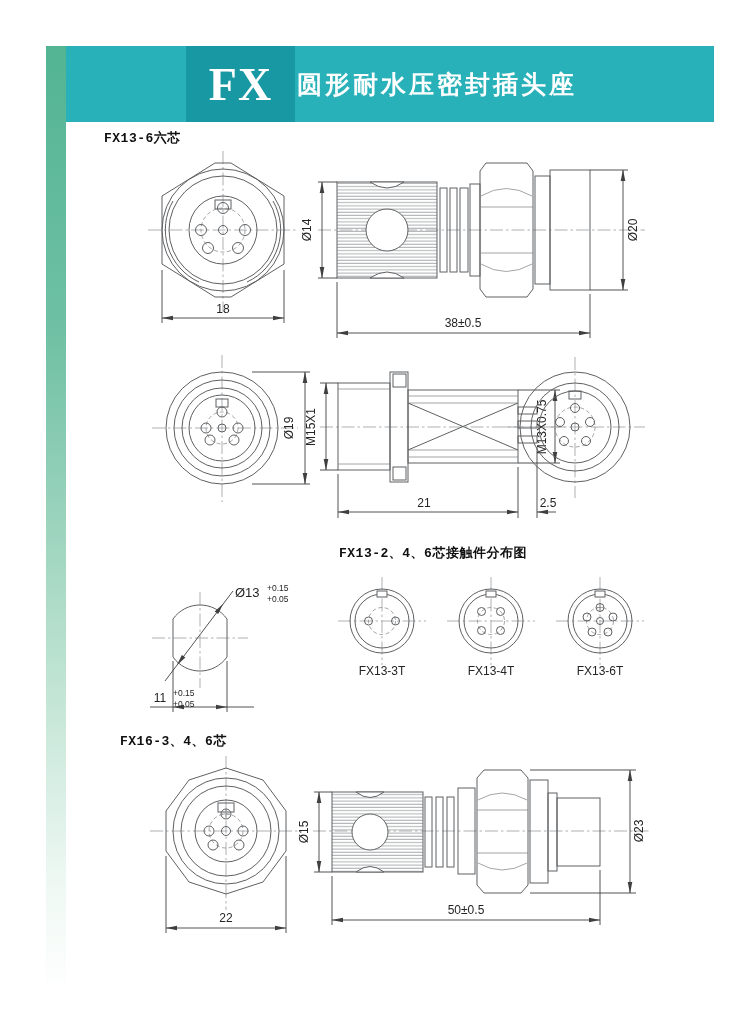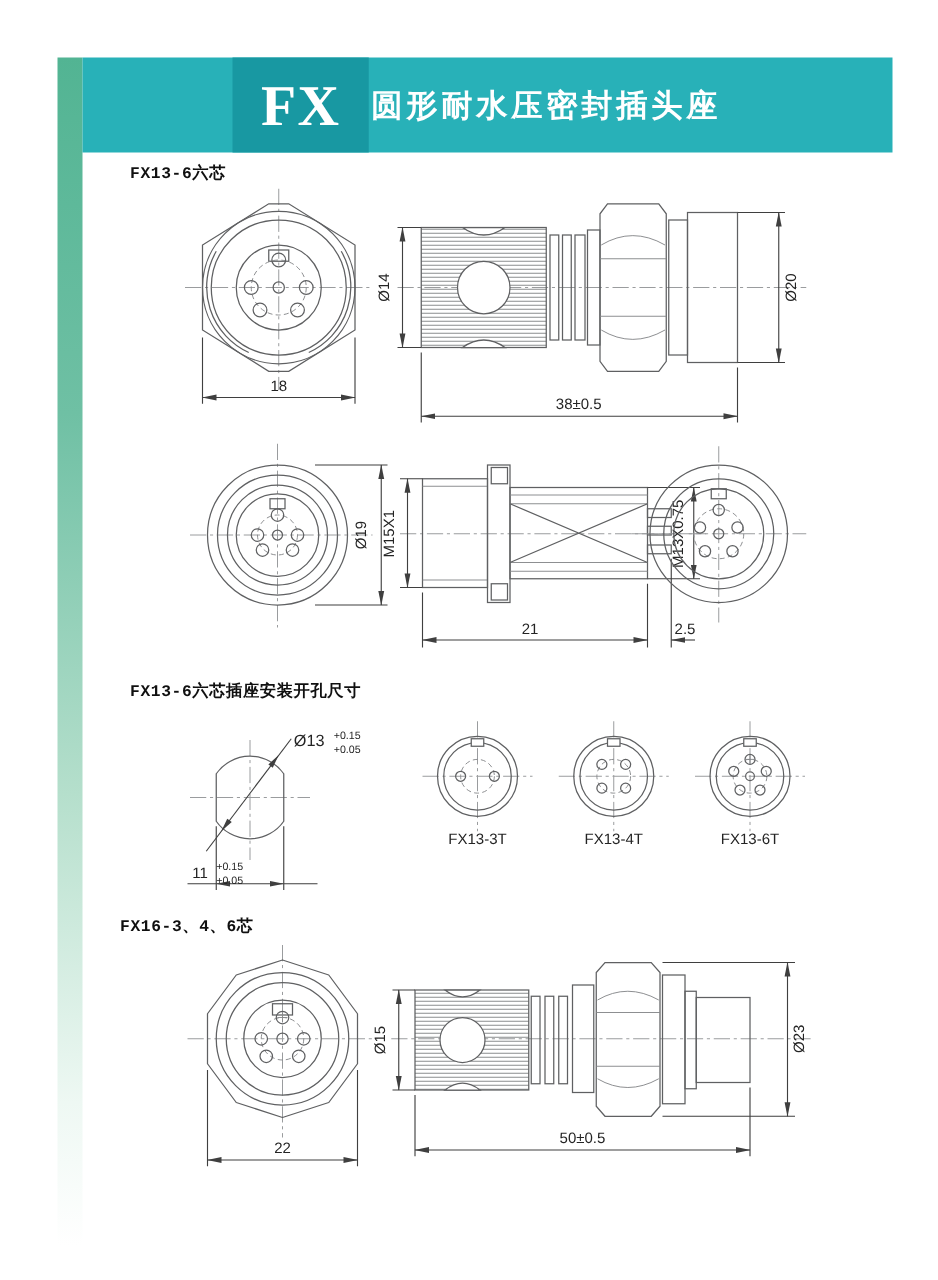--- a/index.html
+++ b/index.html
@@ -36,22 +36,22 @@
   <div class="side-strip"></div>
 
   <div class="banner">
     <div class="fx-box">
       <span>FX</span>
     </div>
     <div class="banner-title">圆形耐水压密封插头座</div>
   </div>
 
   <div class="sec-label" style="left:104px;top:129px">FX13-6六芯</div>
-  <div class="sec-label" style="left:104px;top:544px">FX13-6六芯插座安装开孔尺寸</div>
-  <div class="sec-label" style="left:96px;top:732px">FX16-3、4、6芯</div>
+  <div class="sec-label" style="left:339px;top:544px">FX13-2、4、6芯接触件分布图</div>
+  <div class="sec-label" style="left:120px;top:732px">FX16-3、4、6芯</div>
 
   <svg width="750" height="1024" viewBox="0 0 750 1024">
     <defs>
       <marker id="ar" viewBox="0 0 12 6" refX="11.5" refY="3" markerWidth="13" markerHeight="6.5" orient="auto-start-reverse">
         <path d="M0,0.6 L12,3 L0,5.4 Z" fill="#3f3f3f"></path>
       </marker>
       <pattern id="kn" width="6" height="3.2" patternUnits="userSpaceOnUse">
         <path d="M0,1 H6" stroke="#8a8c8e" stroke-width="0.8"></path>
       </pattern>
     </defs>

